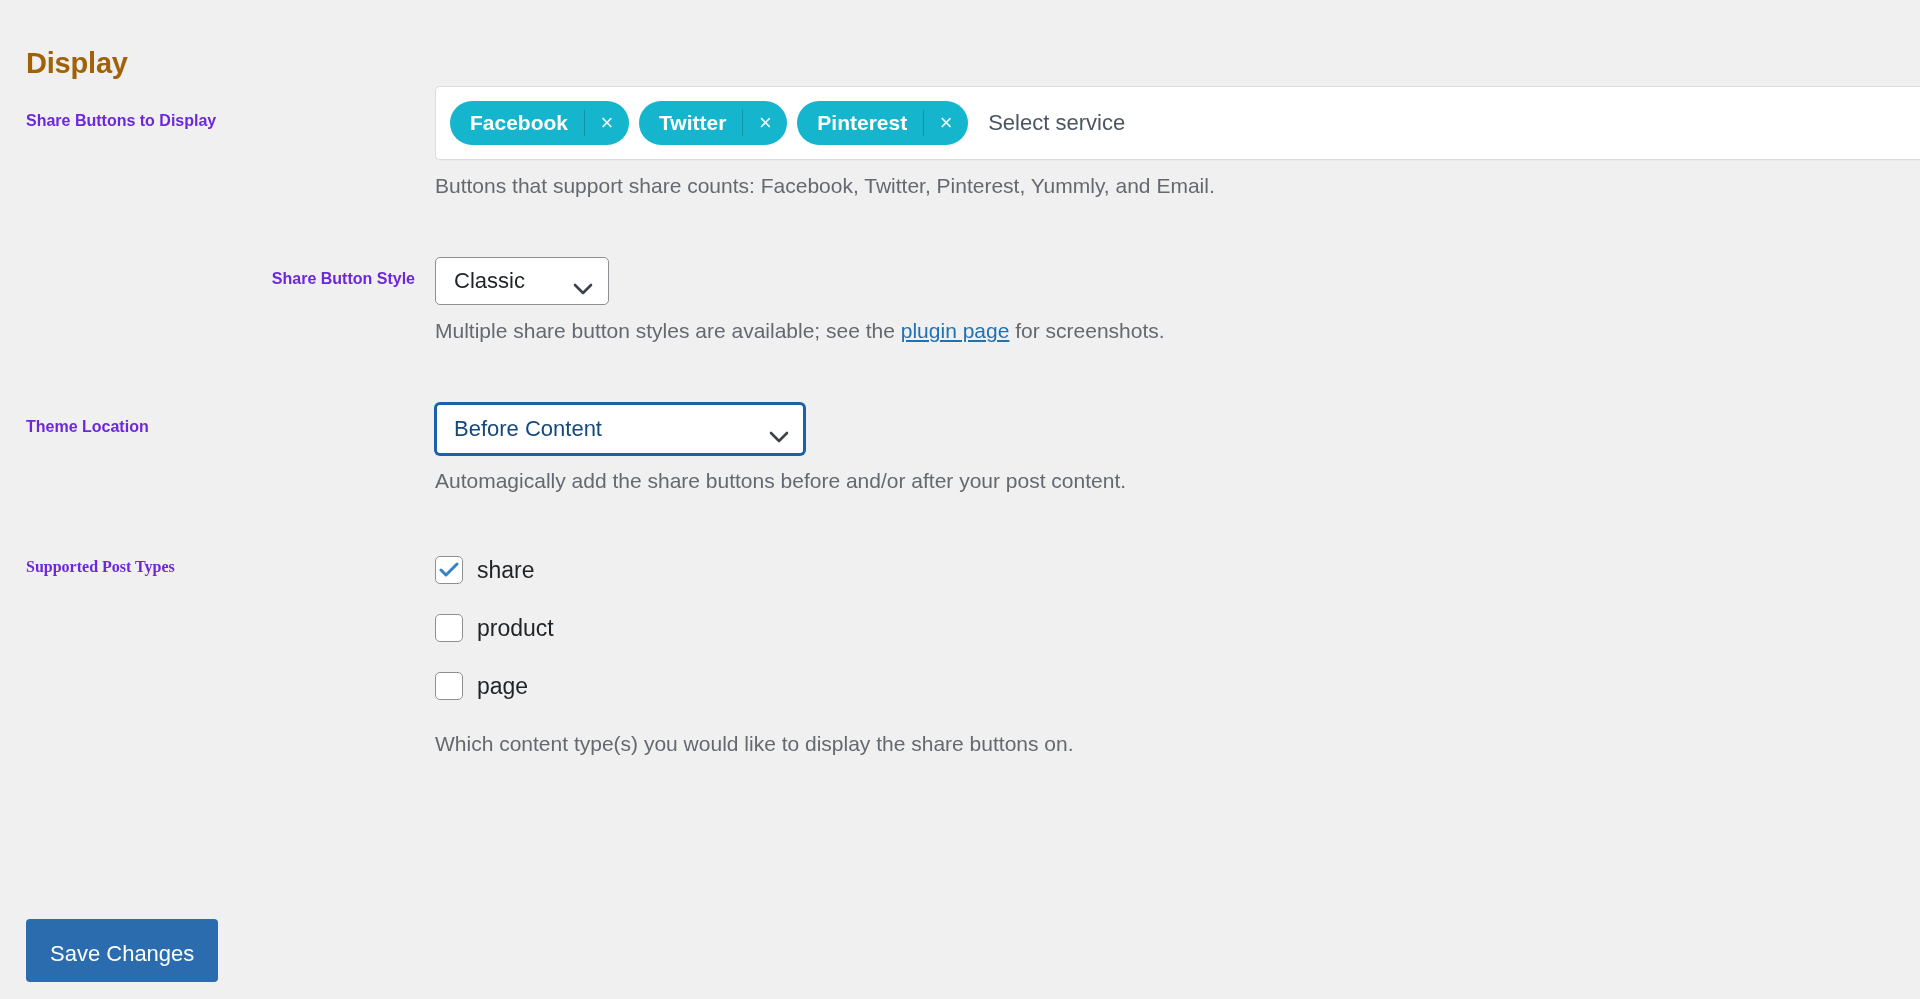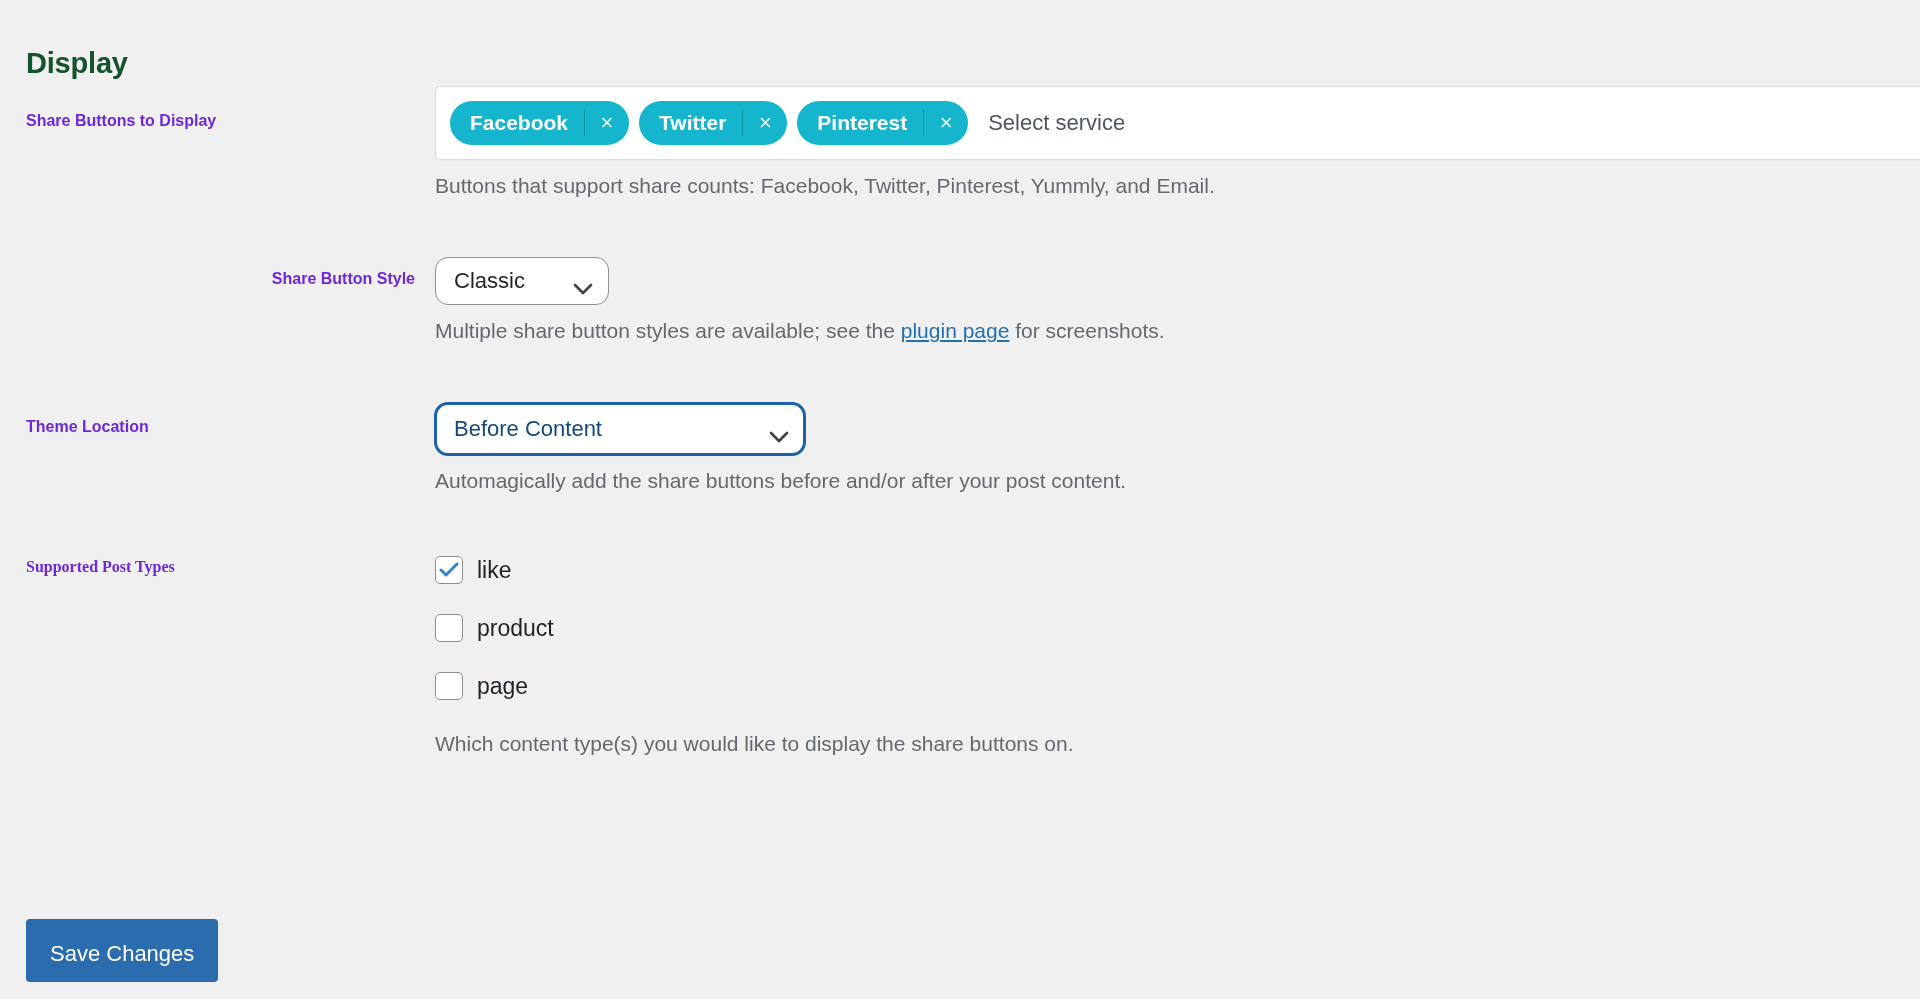--- a/index.html
+++ b/index.html
@@ -24,21 +24,21 @@
   }
 
   
   .section-heading {
     position: absolute;
     left: 26px;
     top: 22px;
     font-size: 29px;
     font-weight: bold;
     letter-spacing: -0.2px;
-    color: #14532d;
+    color: #a16207;
     line-height: 1.2;
   }
 
   
   .form-table {
     position: absolute;
     left: 0;
     top: 110px;
     width: 1920px;
   }
@@ -146,21 +146,21 @@
     line-height: 44px;
   }
 
   
   .select-box {
     display: inline-flex;
     align-items: center;
     justify-content: space-between;
     background: #ffffff;
     border: 1px solid #8c8f94;
-    border-radius: 13px;
+    border-radius: 5px;
     height: 48px;
     box-sizing: border-box;
     padding: 0 15px 0 18px;
     font-size: 22px;
     color: #1d2327;
     cursor: pointer;
     box-shadow: 0 0 0 transparent;
   }
 
   .select-box .select-value {
@@ -326,21 +326,21 @@
       <div class="row-field">
 
         <div class="checkbox-list">
 
           <label class="checkbox-row">
             <span class="checkbox">
               <svg width="20" height="16" viewBox="0 0 20 16" aria-hidden="true">
                 <path d="M2 8 L7 13 L18 2" fill="none" stroke="#3582c4" stroke-width="3" stroke-linecap="round" stroke-linejoin="round"></path>
               </svg>
             </span>
-            <span class="checkbox-label">like</span>
+            <span class="checkbox-label">share</span>
           </label>
 
           <label class="checkbox-row">
             <span class="checkbox unchecked">
               <svg width="20" height="16" viewBox="0 0 20 16" aria-hidden="true">
                 <path d="M2 8 L7 13 L18 2" fill="none" stroke="#3582c4" stroke-width="3" stroke-linecap="round" stroke-linejoin="round"></path>
               </svg>
             </span>
             <span class="checkbox-label">product</span>
           </label>

